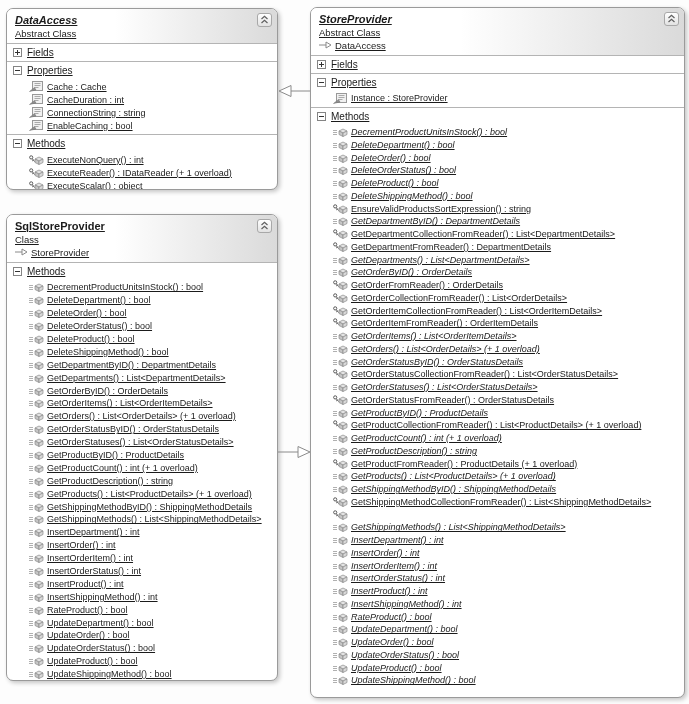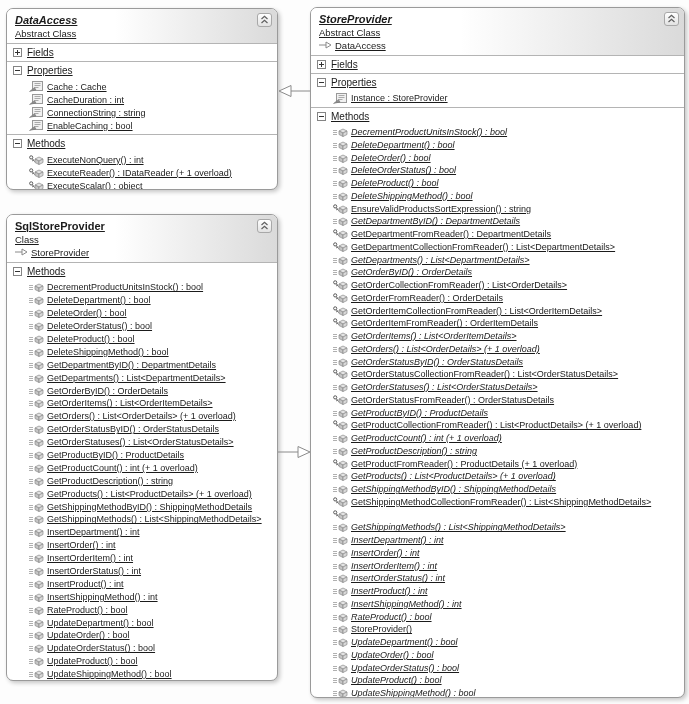--- a/index.html
+++ b/index.html
@@ -777,38 +777,38 @@
           <span class="micon">
             <svg width="15" height="10" viewBox="0 0 15 10">
               <circle cx="2.2" cy="2.4" r="1.6" fill="none" stroke="#5a5a5a" stroke-width="1"></circle>
               <line x1="3.2" y1="3.6" x2="5.6" y2="6.6" stroke="#5a5a5a" stroke-width="1"></line>
               <line x1="4.3" y1="5" x2="3.2" y2="6" stroke="#5a5a5a" stroke-width="1"></line>
               <polygon points="6,4 10,2 14,4 10,6" fill="#e3e3e3" stroke="#8a8a8a" stroke-width="0.7"></polygon>
               <polygon points="6,4 10,6 10,9.5 6,7.5" fill="#c6c6c6" stroke="#8a8a8a" stroke-width="0.7"></polygon>
               <polygon points="14,4 10,6 10,9.5 14,7.5" fill="#d9d9d9" stroke="#8a8a8a" stroke-width="0.7"></polygon>
             </svg>
           </span>
+          <span class="mtext">GetDepartmentCollectionFromReader() : List&lt;DepartmentDetails&gt;</span>
+        </div>
+        <div class="member-row">
+          <span class="micon">
+            <svg width="15" height="10" viewBox="0 0 15 10">
+              <circle cx="2.2" cy="2.4" r="1.6" fill="none" stroke="#5a5a5a" stroke-width="1"></circle>
+              <line x1="3.2" y1="3.6" x2="5.6" y2="6.6" stroke="#5a5a5a" stroke-width="1"></line>
+              <line x1="4.3" y1="5" x2="3.2" y2="6" stroke="#5a5a5a" stroke-width="1"></line>
+              <polygon points="6,4 10,2 14,4 10,6" fill="#e3e3e3" stroke="#8a8a8a" stroke-width="0.7"></polygon>
+              <polygon points="6,4 10,6 10,9.5 6,7.5" fill="#c6c6c6" stroke="#8a8a8a" stroke-width="0.7"></polygon>
+              <polygon points="14,4 10,6 10,9.5 14,7.5" fill="#d9d9d9" stroke="#8a8a8a" stroke-width="0.7"></polygon>
+            </svg>
+          </span>
           <span class="mtext">GetDepartmentFromReader() : DepartmentDetails</span>
         </div>
         <div class="member-row">
           <span class="micon">
             <svg width="15" height="10" viewBox="0 0 15 10">
-              <circle cx="2.2" cy="2.4" r="1.6" fill="none" stroke="#5a5a5a" stroke-width="1"></circle>
-              <line x1="3.2" y1="3.6" x2="5.6" y2="6.6" stroke="#5a5a5a" stroke-width="1"></line>
-              <line x1="4.3" y1="5" x2="3.2" y2="6" stroke="#5a5a5a" stroke-width="1"></line>
-              <polygon points="6,4 10,2 14,4 10,6" fill="#e3e3e3" stroke="#8a8a8a" stroke-width="0.7"></polygon>
-              <polygon points="6,4 10,6 10,9.5 6,7.5" fill="#c6c6c6" stroke="#8a8a8a" stroke-width="0.7"></polygon>
-              <polygon points="14,4 10,6 10,9.5 14,7.5" fill="#d9d9d9" stroke="#8a8a8a" stroke-width="0.7"></polygon>
-            </svg>
-          </span>
-          <span class="mtext">GetDepartmentCollectionFromReader() : List&lt;DepartmentDetails&gt;</span>
-        </div>
-        <div class="member-row">
-          <span class="micon">
-            <svg width="15" height="10" viewBox="0 0 15 10">
               <line x1="0" y1="3.5" x2="4" y2="3.5" stroke="#b0b0b0"></line>
               <line x1="0" y1="5.5" x2="4" y2="5.5" stroke="#b0b0b0"></line>
               <line x1="0" y1="7.5" x2="4" y2="7.5" stroke="#b0b0b0"></line>
               <polygon points="6,4 10,2 14,4 10,6" fill="#e3e3e3" stroke="#8a8a8a" stroke-width="0.7"></polygon>
               <polygon points="6,4 10,6 10,9.5 6,7.5" fill="#c6c6c6" stroke="#8a8a8a" stroke-width="0.7"></polygon>
               <polygon points="14,4 10,6 10,9.5 14,7.5" fill="#d9d9d9" stroke="#8a8a8a" stroke-width="0.7"></polygon>
             </svg>
           </span>
           <span class="mtext abstract">GetDepartments() : List&lt;DepartmentDetails&gt;</span>
         </div>
@@ -829,46 +829,46 @@
           <span class="micon">
             <svg width="15" height="10" viewBox="0 0 15 10">
               <circle cx="2.2" cy="2.4" r="1.6" fill="none" stroke="#5a5a5a" stroke-width="1"></circle>
               <line x1="3.2" y1="3.6" x2="5.6" y2="6.6" stroke="#5a5a5a" stroke-width="1"></line>
               <line x1="4.3" y1="5" x2="3.2" y2="6" stroke="#5a5a5a" stroke-width="1"></line>
               <polygon points="6,4 10,2 14,4 10,6" fill="#e3e3e3" stroke="#8a8a8a" stroke-width="0.7"></polygon>
               <polygon points="6,4 10,6 10,9.5 6,7.5" fill="#c6c6c6" stroke="#8a8a8a" stroke-width="0.7"></polygon>
               <polygon points="14,4 10,6 10,9.5 14,7.5" fill="#d9d9d9" stroke="#8a8a8a" stroke-width="0.7"></polygon>
             </svg>
           </span>
+          <span class="mtext">GetOrderFromReader() : OrderDetails</span>
+        </div>
+        <div class="member-row">
+          <span class="micon">
+            <svg width="15" height="10" viewBox="0 0 15 10">
+              <circle cx="2.2" cy="2.4" r="1.6" fill="none" stroke="#5a5a5a" stroke-width="1"></circle>
+              <line x1="3.2" y1="3.6" x2="5.6" y2="6.6" stroke="#5a5a5a" stroke-width="1"></line>
+              <line x1="4.3" y1="5" x2="3.2" y2="6" stroke="#5a5a5a" stroke-width="1"></line>
+              <polygon points="6,4 10,2 14,4 10,6" fill="#e3e3e3" stroke="#8a8a8a" stroke-width="0.7"></polygon>
+              <polygon points="6,4 10,6 10,9.5 6,7.5" fill="#c6c6c6" stroke="#8a8a8a" stroke-width="0.7"></polygon>
+              <polygon points="14,4 10,6 10,9.5 14,7.5" fill="#d9d9d9" stroke="#8a8a8a" stroke-width="0.7"></polygon>
+            </svg>
+          </span>
           <span class="mtext">GetOrderCollectionFromReader() : List&lt;OrderDetails&gt;</span>
         </div>
         <div class="member-row">
           <span class="micon">
             <svg width="15" height="10" viewBox="0 0 15 10">
               <circle cx="2.2" cy="2.4" r="1.6" fill="none" stroke="#5a5a5a" stroke-width="1"></circle>
               <line x1="3.2" y1="3.6" x2="5.6" y2="6.6" stroke="#5a5a5a" stroke-width="1"></line>
               <line x1="4.3" y1="5" x2="3.2" y2="6" stroke="#5a5a5a" stroke-width="1"></line>
               <polygon points="6,4 10,2 14,4 10,6" fill="#e3e3e3" stroke="#8a8a8a" stroke-width="0.7"></polygon>
               <polygon points="6,4 10,6 10,9.5 6,7.5" fill="#c6c6c6" stroke="#8a8a8a" stroke-width="0.7"></polygon>
               <polygon points="14,4 10,6 10,9.5 14,7.5" fill="#d9d9d9" stroke="#8a8a8a" stroke-width="0.7"></polygon>
             </svg>
           </span>
-          <span class="mtext">GetOrderFromReader() : OrderDetails</span>
-        </div>
-        <div class="member-row">
-          <span class="micon">
-            <svg width="15" height="10" viewBox="0 0 15 10">
-              <circle cx="2.2" cy="2.4" r="1.6" fill="none" stroke="#5a5a5a" stroke-width="1"></circle>
-              <line x1="3.2" y1="3.6" x2="5.6" y2="6.6" stroke="#5a5a5a" stroke-width="1"></line>
-              <line x1="4.3" y1="5" x2="3.2" y2="6" stroke="#5a5a5a" stroke-width="1"></line>
-              <polygon points="6,4 10,2 14,4 10,6" fill="#e3e3e3" stroke="#8a8a8a" stroke-width="0.7"></polygon>
-              <polygon points="6,4 10,6 10,9.5 6,7.5" fill="#c6c6c6" stroke="#8a8a8a" stroke-width="0.7"></polygon>
-              <polygon points="14,4 10,6 10,9.5 14,7.5" fill="#d9d9d9" stroke="#8a8a8a" stroke-width="0.7"></polygon>
-            </svg>
-          </span>
           <span class="mtext">GetOrderItemCollectionFromReader() : List&lt;OrderItemDetails&gt;</span>
         </div>
         <div class="member-row">
           <span class="micon">
             <svg width="15" height="10" viewBox="0 0 15 10">
               <circle cx="2.2" cy="2.4" r="1.6" fill="none" stroke="#5a5a5a" stroke-width="1"></circle>
               <line x1="3.2" y1="3.6" x2="5.6" y2="6.6" stroke="#5a5a5a" stroke-width="1"></line>
               <line x1="4.3" y1="5" x2="3.2" y2="6" stroke="#5a5a5a" stroke-width="1"></line>
               <polygon points="6,4 10,2 14,4 10,6" fill="#e3e3e3" stroke="#8a8a8a" stroke-width="0.7"></polygon>
               <polygon points="6,4 10,6 10,9.5 6,7.5" fill="#c6c6c6" stroke="#8a8a8a" stroke-width="0.7"></polygon>
@@ -1167,33 +1167,20 @@
             <svg width="15" height="10" viewBox="0 0 15 10">
               <line x1="0" y1="3.5" x2="4" y2="3.5" stroke="#b0b0b0"></line>
               <line x1="0" y1="5.5" x2="4" y2="5.5" stroke="#b0b0b0"></line>
               <line x1="0" y1="7.5" x2="4" y2="7.5" stroke="#b0b0b0"></line>
               <polygon points="6,4 10,2 14,4 10,6" fill="#e3e3e3" stroke="#8a8a8a" stroke-width="0.7"></polygon>
               <polygon points="6,4 10,6 10,9.5 6,7.5" fill="#c6c6c6" stroke="#8a8a8a" stroke-width="0.7"></polygon>
               <polygon points="14,4 10,6 10,9.5 14,7.5" fill="#d9d9d9" stroke="#8a8a8a" stroke-width="0.7"></polygon>
             </svg>
           </span>
           <span class="mtext abstract">RateProduct() : bool</span>
-        </div>
-        <div class="member-row">
-          <span class="micon">
-            <svg width="15" height="10" viewBox="0 0 15 10">
-              <line x1="0" y1="3.5" x2="4" y2="3.5" stroke="#b0b0b0"></line>
-              <line x1="0" y1="5.5" x2="4" y2="5.5" stroke="#b0b0b0"></line>
-              <line x1="0" y1="7.5" x2="4" y2="7.5" stroke="#b0b0b0"></line>
-              <polygon points="6,4 10,2 14,4 10,6" fill="#e3e3e3" stroke="#8a8a8a" stroke-width="0.7"></polygon>
-              <polygon points="6,4 10,6 10,9.5 6,7.5" fill="#c6c6c6" stroke="#8a8a8a" stroke-width="0.7"></polygon>
-              <polygon points="14,4 10,6 10,9.5 14,7.5" fill="#d9d9d9" stroke="#8a8a8a" stroke-width="0.7"></polygon>
-            </svg>
-          </span>
-          <span class="mtext">StoreProvider()</span>
         </div>
         <div class="member-row">
           <span class="micon">
             <svg width="15" height="10" viewBox="0 0 15 10">
               <line x1="0" y1="3.5" x2="4" y2="3.5" stroke="#b0b0b0"></line>
               <line x1="0" y1="5.5" x2="4" y2="5.5" stroke="#b0b0b0"></line>
               <line x1="0" y1="7.5" x2="4" y2="7.5" stroke="#b0b0b0"></line>
               <polygon points="6,4 10,2 14,4 10,6" fill="#e3e3e3" stroke="#8a8a8a" stroke-width="0.7"></polygon>
               <polygon points="6,4 10,6 10,9.5 6,7.5" fill="#c6c6c6" stroke="#8a8a8a" stroke-width="0.7"></polygon>
               <polygon points="14,4 10,6 10,9.5 14,7.5" fill="#d9d9d9" stroke="#8a8a8a" stroke-width="0.7"></polygon>

